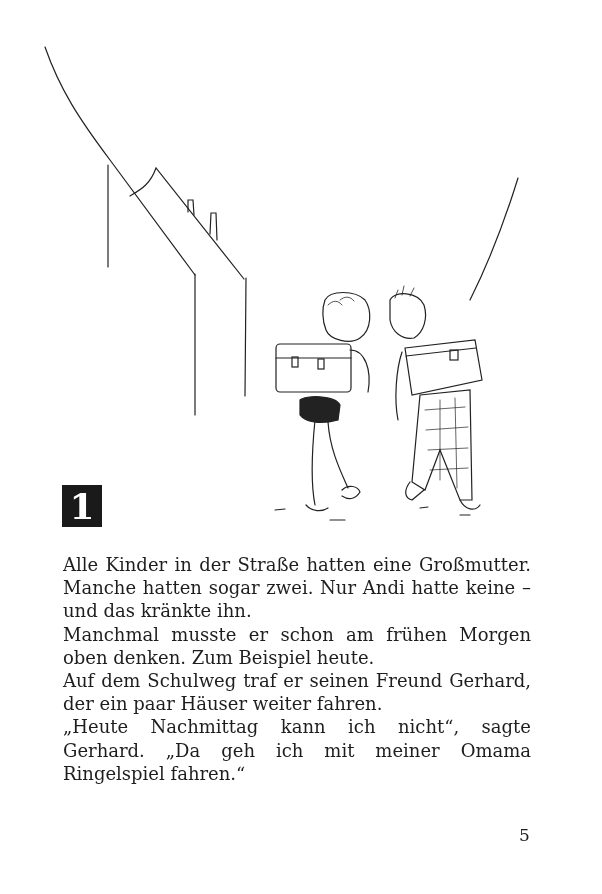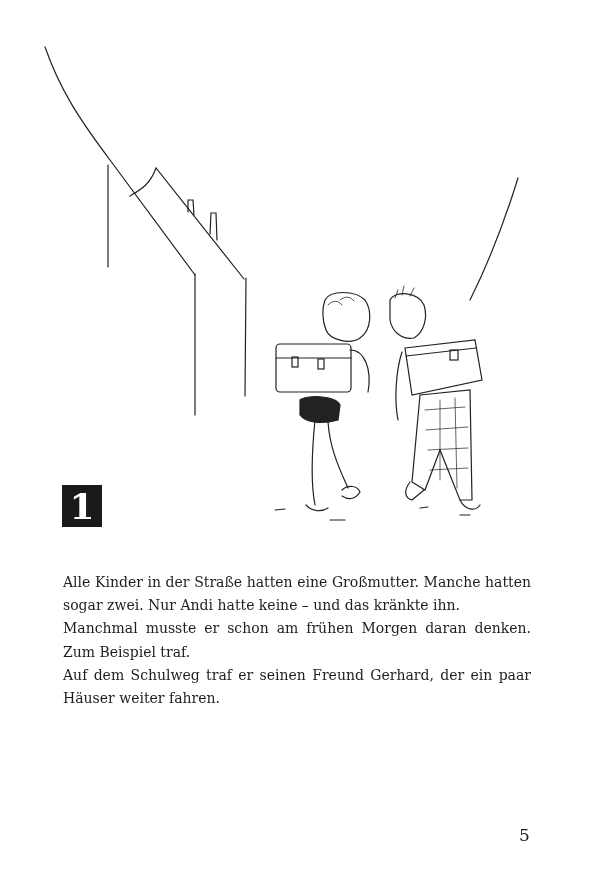--- a/index.html
+++ b/index.html
@@ -1,19 +1,19 @@
 <!DOCTYPE html>
 <html><head>
 <meta charset="utf-8">
 <style>
   html, body { margin: 0; padding: 0; background: #ffffff; }
   body { width: 602px; height: 894px; position: relative; overflow: hidden; font-family: "DejaVu Serif", serif; color: #1e1e1e; }
   .illustration { position: absolute; left: 0; top: 0; width: 602px; height: 540px; }
   .chapter-box { position: absolute; left: 62px; top: 485px; width: 40px; height: 42px; background: #1a1a1a; color: #ffffff; font-family: "DejaVu Serif", serif; font-weight: bold; font-size: 36px; line-height: 42px; text-align: center; }
-  .text { position: absolute; left: 63px; top: 553px; width: 468px; font-size: 14px; line-height: 23.2px; text-align: justify; margin-top: 18px; }
+  .text { position: absolute; left: 63px; top: 553px; width: 468px; font-size: 18px; line-height: 23.2px; text-align: justify; }
   .text p { margin: 0; }
   .page-number { position: absolute; left: 519px; top: 825px; font-size: 17px; }
 </style>
 </head>
 <body>
 
 <svg class="illustration" viewBox="0 0 602 540" xmlns="http://www.w3.org/2000/svg" fill="none" stroke="#222" stroke-width="1.2" stroke-linecap="round">
 
   <path d="M45 47 C 60 90, 80 120, 110 160 L 195 275"></path>
   <line x1="108" y1="165" x2="108" y2="267"></line>
@@ -50,17 +50,18 @@
     <path d="M420 395 L 470 390 L 472 500 L 460 500 L 440 450 L 425 490 L 412 482 Z"></path>
     <path d="M425 410 l40 -3 M426 430 l42 -3 M428 450 l40 -2 M430 470 l38 -2 M440 400 l0 80 M455 398 l2 90" stroke-width="0.7"></path>
     <path d="M410 482 C 404 490, 404 498, 412 500 L 424 490 M460 500 C 465 510, 475 512, 480 505"></path>
   </g>
 </svg>
 
 <div class="chapter-box">1</div>
 
 <div class="text">
   <p>Alle Kinder in der Straße hatten eine Großmutter. Manche hatten sogar zwei. Nur Andi hatte keine – und das kränkte ihn.</p>
-  <p>Manchmal musste er schon am frühen Morgen daran denken. Zum Beispiel traf.</p>
+  <p>Manchmal musste er schon am frühen Morgen oben denken. Zum Beispiel heute.</p>
   <p>Auf dem Schulweg traf er seinen Freund Gerhard, der ein paar Häuser weiter fahren.</p>
+  <p>„Heute Nachmittag kann ich nicht“, sagte Gerhard. „Da geh ich mit meiner Omama Ringelspiel fahren.“</p>
 </div>
 
 <div class="page-number">5</div>
 
 </body></html>

